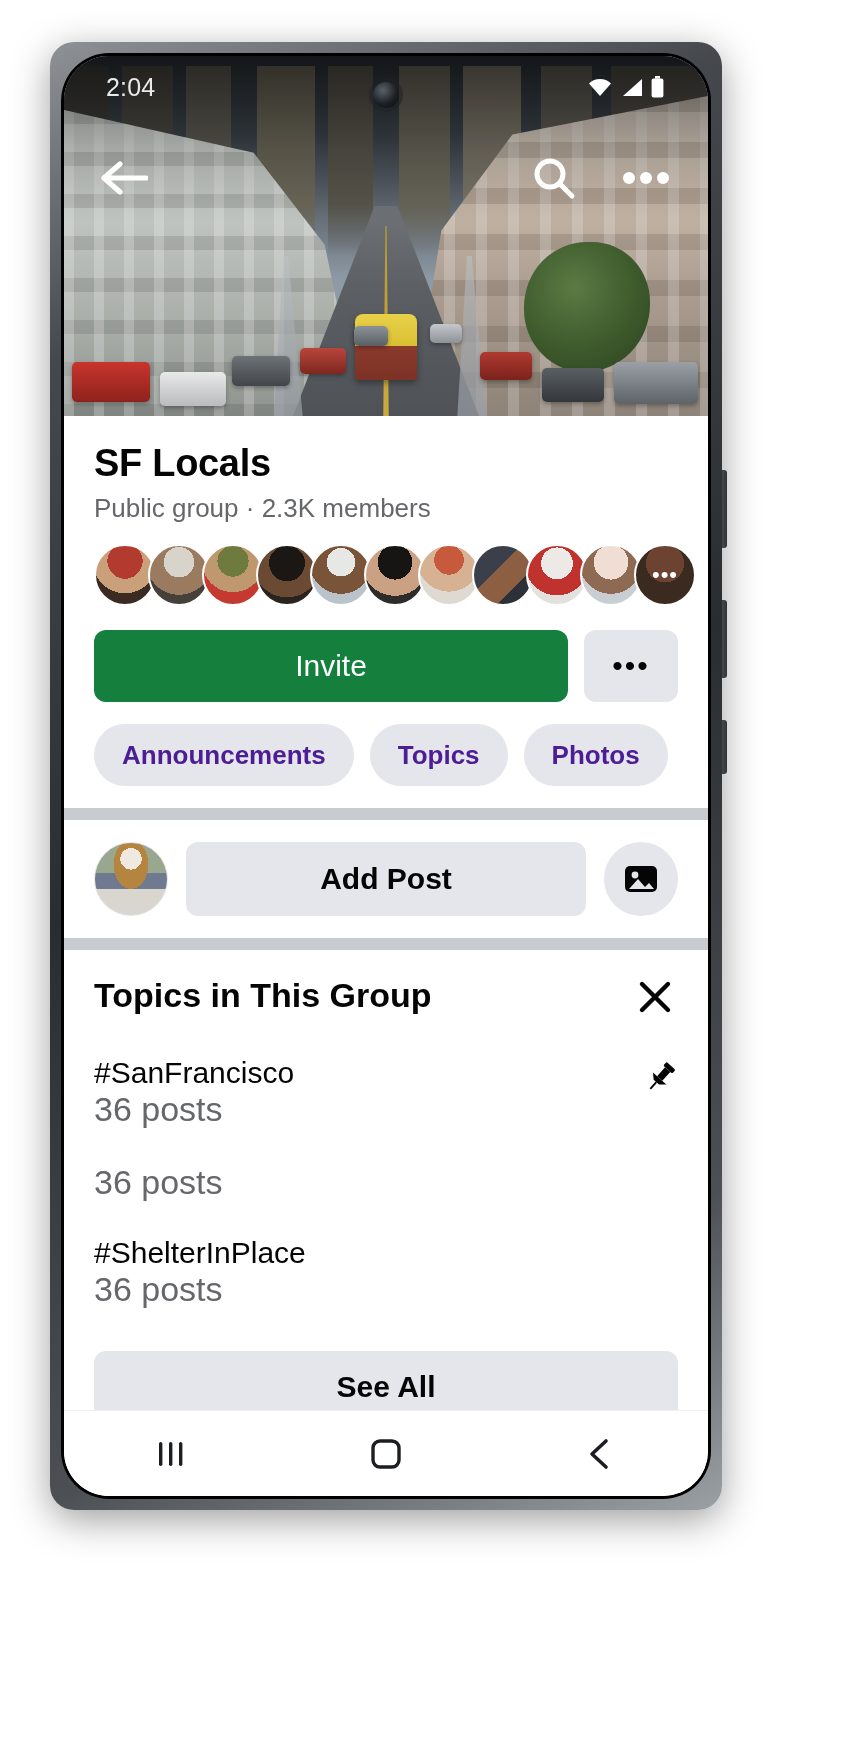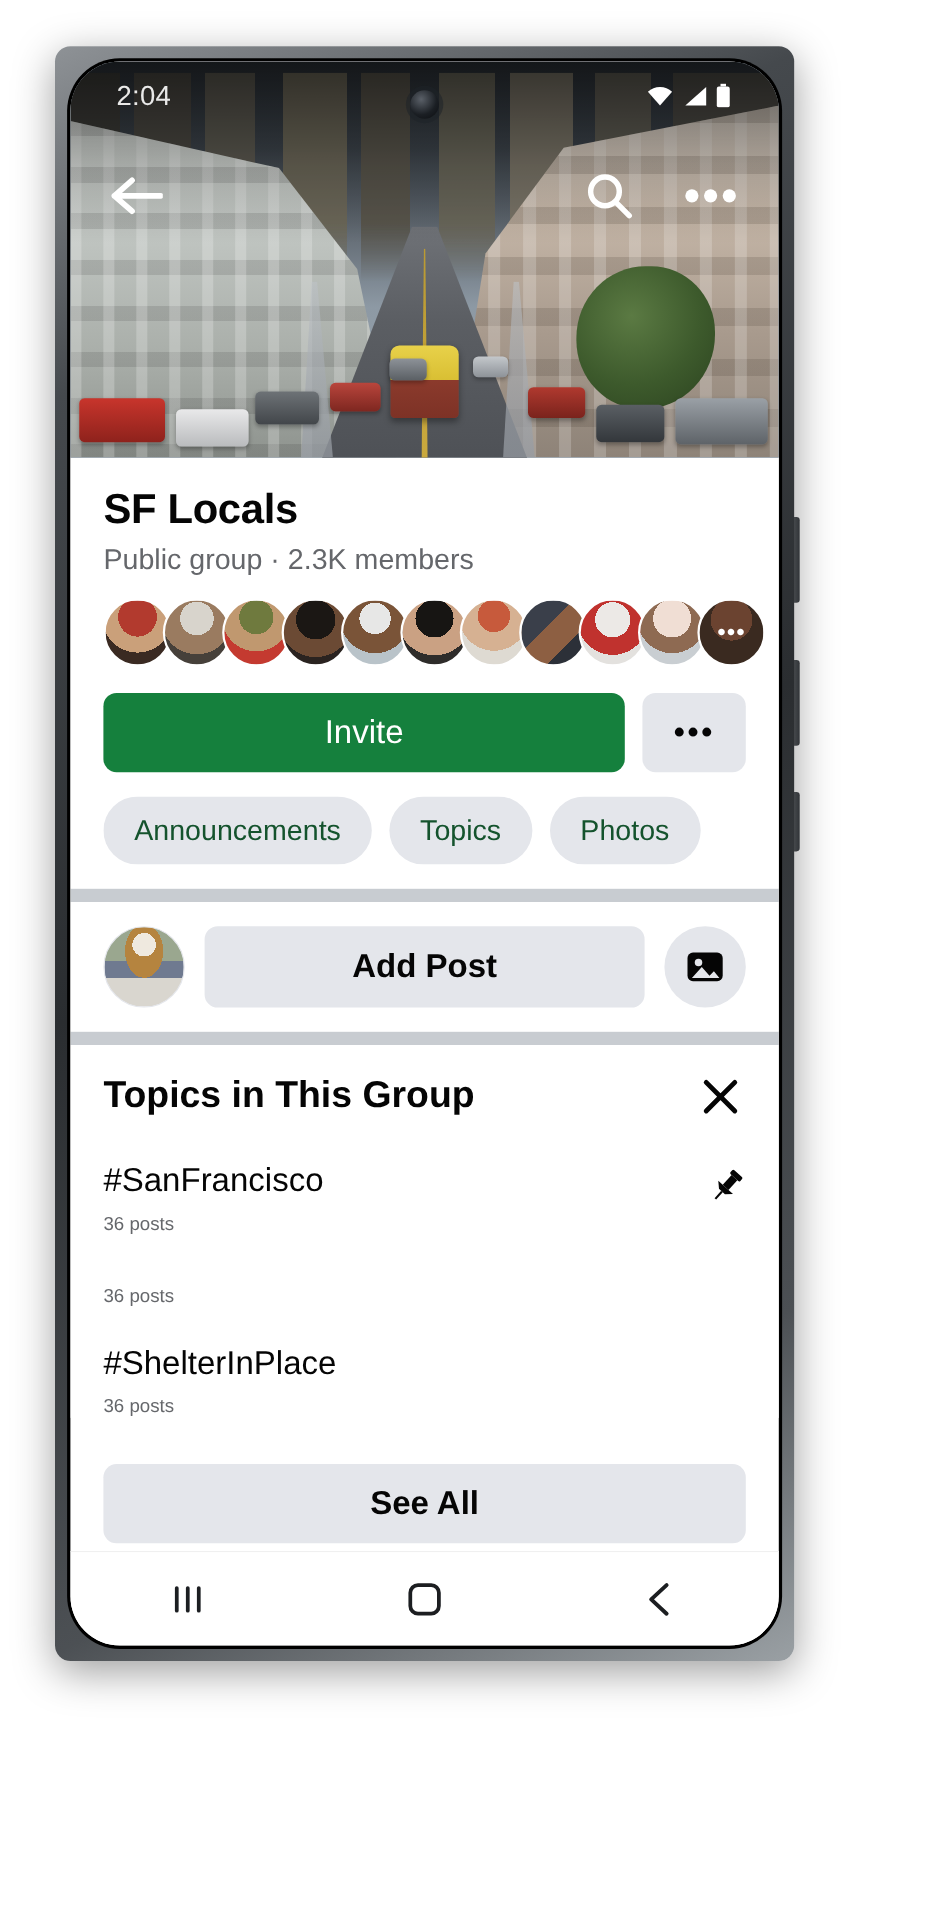--- a/index.html
+++ b/index.html
@@ -10,21 +10,21 @@
     overflow: hidden;
   }
 
   
   #stage { position: relative; width: 848px; height: 1748px; background: #ffffff; }
 
   #phone-shell {
     position: absolute;
     left: 50px; top: 42px;
     width: 672px; height: 1468px;
-    border-radius: 14px;
+    border-radius: 24px;
     background: linear-gradient(155deg,#8e9296 0%,#45494d 18%,#2a2d30 50%,#4c5054 82%,#9aa0a4 100%);
     box-shadow: 0 10px 38px rgba(0,0,0,.38);
     padding: 11px;
   }
   #phone-inner {
     position: relative;
     width: 100%; height: 100%;
     border-radius: 48px;
     background: #000;
     padding: 3px;
@@ -209,21 +209,21 @@
     display:flex; align-items:center; justify-content:center;
     font-size: 30px; color:#050505; letter-spacing: 2px; line-height:0.2;
   }
 
   
   #pill-row {
     margin-top: 22px; display:flex; gap: 16px; white-space:nowrap; overflow:hidden;
   }
   .pill {
     background:#e4e6eb; border:none; border-radius: 36px;
-    height: 62px; padding: 0 28px; font-size: 26px; font-weight:400; color:#14532d;
+    height: 62px; padding: 0 28px; font-size: 26px; font-weight:700; color:#4c1d95;
     cursor:pointer; flex: 0 0 auto; font-family:"Liberation Sans", sans-serif;
   }
 
   .section-divider { height: 12px; background: #c8ccd1; }
 
   
   #composer { display:flex; align-items:flex-start; gap: 18px; padding: 22px 30px; }
   #composer-avatar {
     width: 74px; height: 74px; border-radius:50%; flex:0 0 auto; overflow:hidden;
     background:
@@ -244,21 +244,21 @@
 
   
   #topics { padding: 26px 30px 0; }
   #topics-header { display:flex; align-items:flex-start; justify-content:space-between; }
   #topics-title { font-size: 34px; font-weight:700; color:#050505; }
   #topics-close { cursor:pointer; padding: 2px 4px; }
   .topic-row {
     margin-top: 34px; display:flex; align-items:flex-start; justify-content:space-between;gap:28px;
   }
   .topic-name { font-size: 30px; font-weight:500; color:#050505; }
-  .topic-count { margin-top: 12px; font-size: 17px; color:#65676b; }
+  .topic-count { margin-top: 0; font-size: 34px; color:#65676b; }
   .pin-icon { padding-top: 4px; }
 
   #see-all-btn {
     margin: 42px 30px 0; width: calc(100% - 60px); height: 72px;
     border:none; border-radius: 12px; background:#e4e6eb;
     font-size: 30px; font-weight:700; color:#050505; cursor:pointer;
     font-family:"Liberation Sans", sans-serif;
   }
 
   

